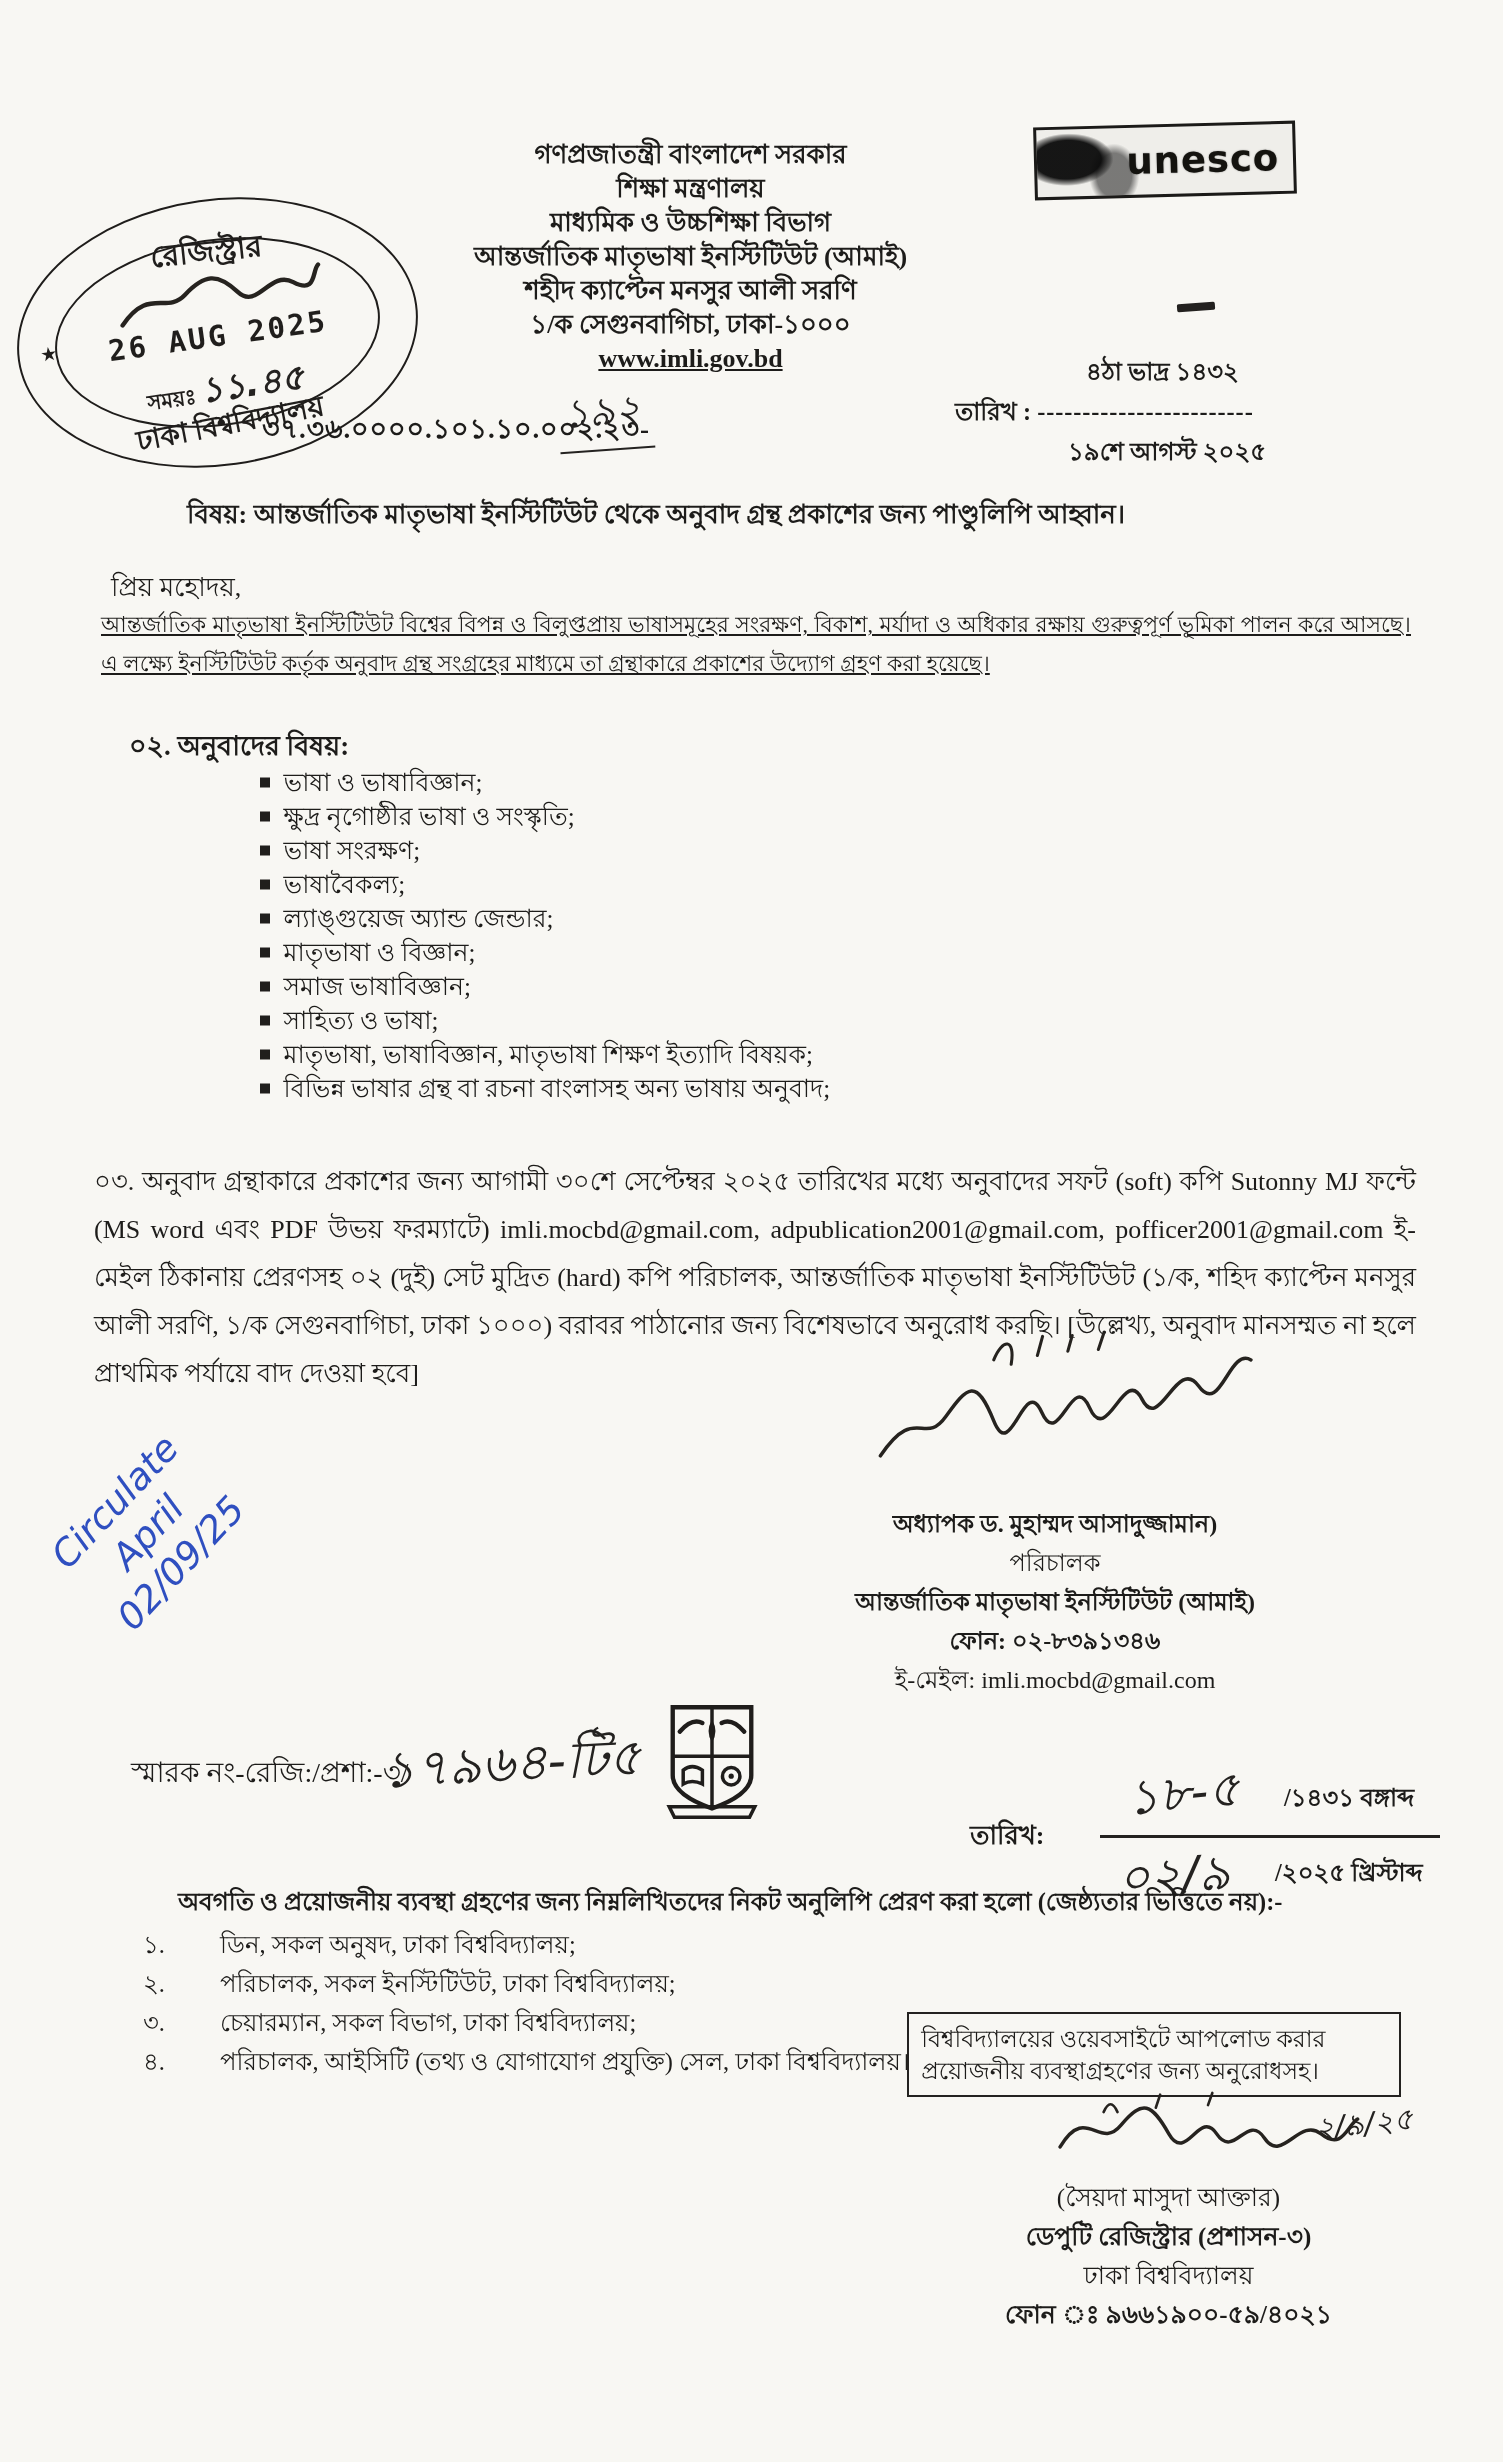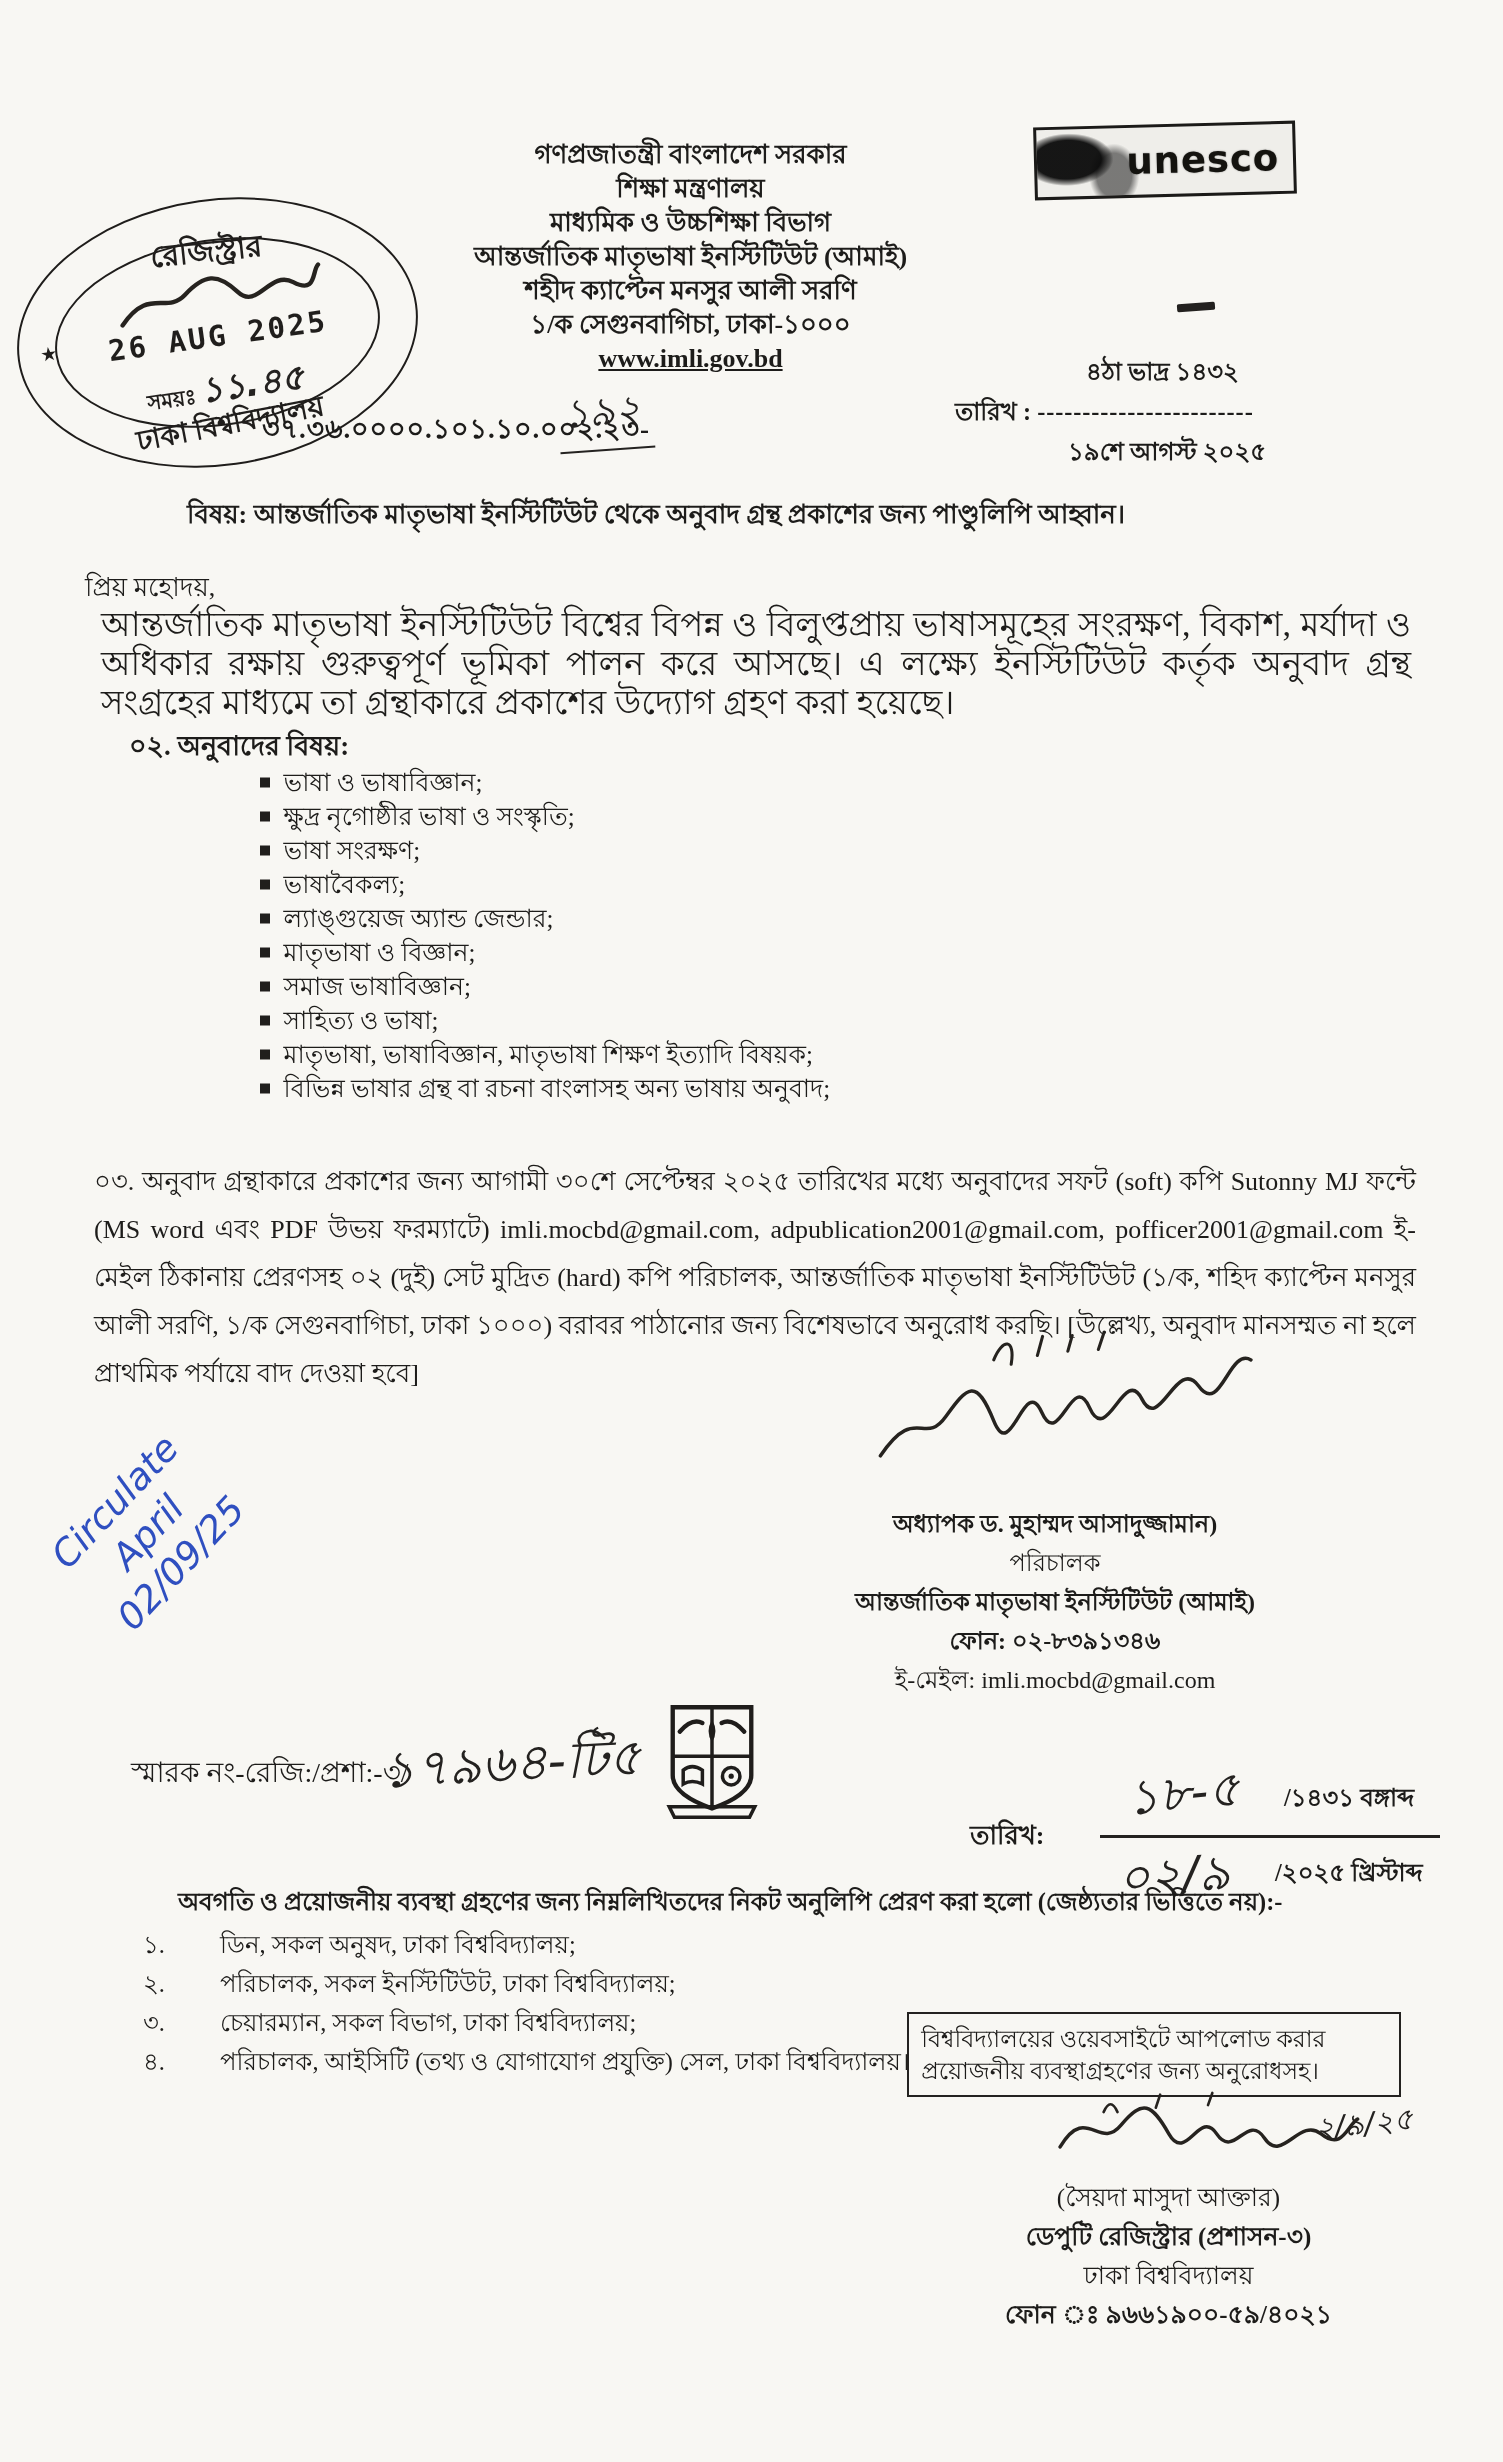--- a/index.html
+++ b/index.html
@@ -60,22 +60,22 @@
   .stamp-date{
     font-family:"DejaVu Sans Mono",monospace;letter-spacing:2.6px;font-size:29px;
   }
   
   .memo-printed{left:262px;top:408px;font-size:27px;font-weight:bold;letter-spacing:0.9px;}
   .memo-hand{left:558px;top:380px;font-size:40px;transform:rotate(-4deg);border-bottom:2.6px solid #242220;padding:0 12.2px 1.7px 5.2px;}
   .date-block{left:955px;top:352px;width:488px;font-size:24.4px;font-weight:bold;line-height:40px;}
   .date-dashes{letter-spacing:0.9px;}
   
   .subject{left:187px;top:494px;width:1160px;font-size:26px;font-weight:bold;}
-  .salutation{left:85px;top:567px;font-size:26px;}
-  .para1{left:101px;top:605px;width:1310px;font-size:34px;line-height:39px;text-align:justify;}
+  .salutation{left:111px;top:567px;font-size:26px;}
+  .para1{left:101px;top:605px;width:1310px;font-size:22px;line-height:39px;text-align:justify;text-decoration:underline;}
   .sec2-head{left:129px;top:725px;font-size:27px;font-weight:bold;}
   .bullets{left:260px;top:766px;width:959px;font-size:25px;line-height:34px;}
   .bullets .row{display:flex;align-items:baseline;}
   .bullet-sq{
     display:inline-block;width:9.6px;height:9.6px;background:#201e1c;
     margin-right:14px;flex:0 0 auto;transform:translateY(-3.5px);
   }
   .para3{left:94px;top:1158px;width:1322px;font-size:26px;line-height:48px;text-align:justify;}
   
   .circulate{

